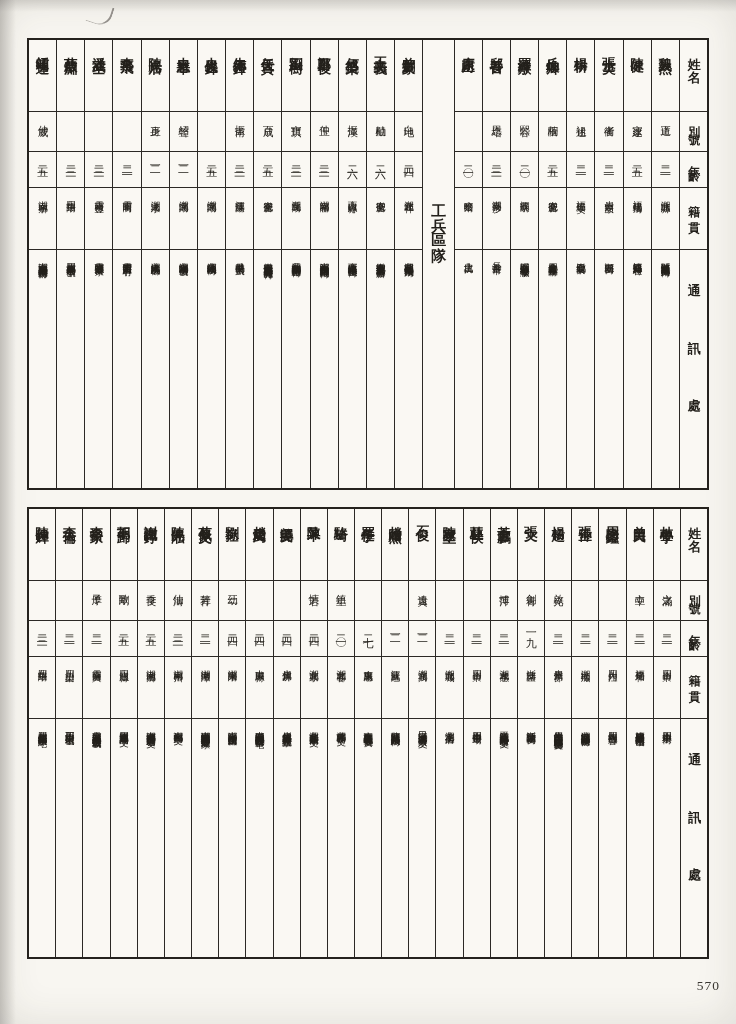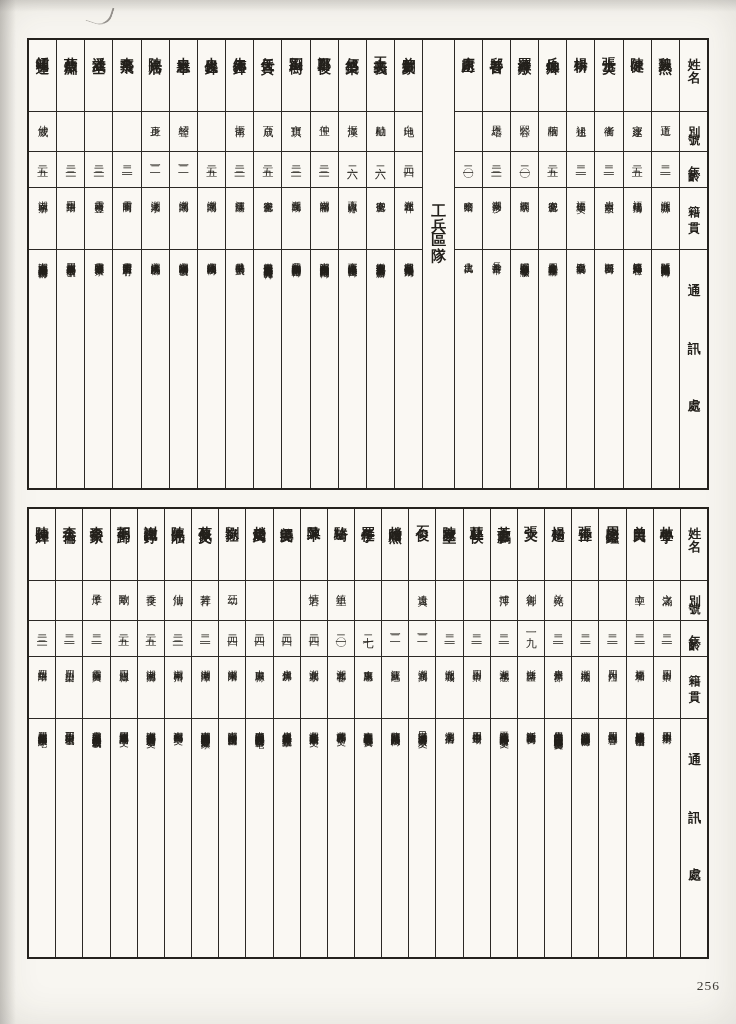--- a/index.html
+++ b/index.html
@@ -908,14 +908,14 @@
           </div>
           <div class="cell c-origin">
             <span class="vtxt">四川華陽</span>
           </div>
           <div class="cell c-addr">
             <span class="vtxt">四川成都梨花街第四號陳宅</span>
           </div>
         </div>
       </div>
   </div>
-  <div class="page-number">256</div>
+  <div class="page-number">570</div>
 </div>
 
 </body></html>

